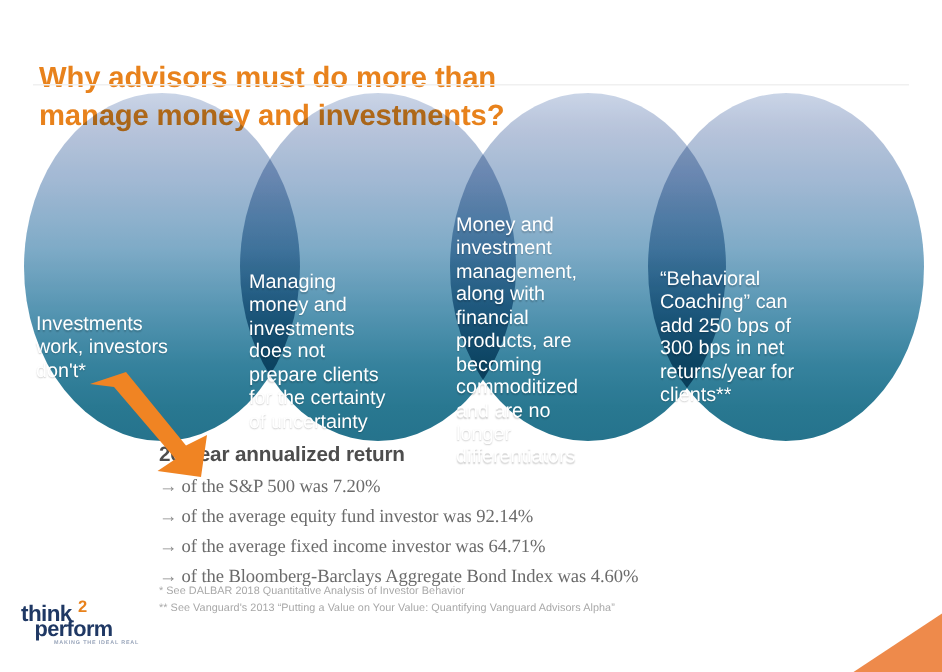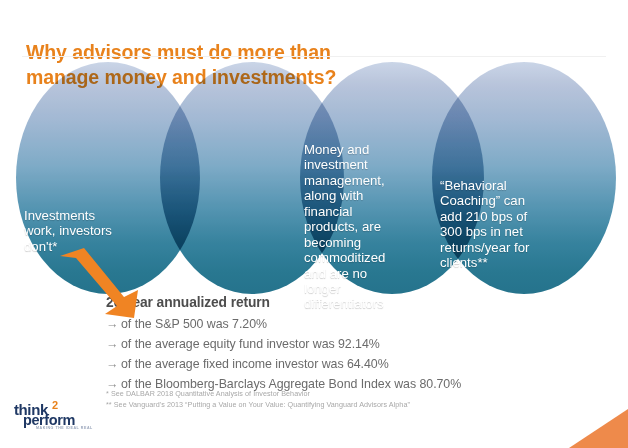--- a/index.html
+++ b/index.html
@@ -145,20 +145,21 @@
     padding: 0;
     list-style: none;
   }
 
   .returns-item {
     font-size: 12.4px;
     color: #6b6b6b;
     line-height: 1.61;
     white-space: nowrap;
     letter-spacing: -0.05px;
+    font-family: Liberation Serif, serif;
   }
 
   .arrow-glyph {
     display: inline-block;
     width: 15px;
     color: #8a8a8a;
     font-size: 12.4px;
   }
 
   
@@ -266,49 +267,56 @@
   <div class="ellipse-band">
     <div class="ellipse e1"></div>
     <div class="ellipse e2"></div>
     <div class="ellipse e3"></div>
     <div class="ellipse e4"></div>
   </div>
 
   <div class="ellipse-label l1">Investments
 work, investors
 don't*</div>
+  <div class="ellipse-label l2">Managing
+money and
+investments
+does not
+prepare clients
+for the certainty
+of uncertainty</div>
   <div class="ellipse-label l3">Money and
 investment
 management,
 along with
 financial
 products, are
 becoming
 commoditized
 and are no
 longer
 differentiators</div>
   <div class="ellipse-label l4">“Behavioral
 Coaching” can
-add 210 bps of
+add 250 bps of
 300 bps in net
 returns/year for
 clients**</div>
 
   <svg class="arrow" viewBox="0 0 86 70">
     <polygon points="2,8 26,0 66,49 80,42 76,70 47,66 59,58 18,10" fill="#F08423"></polygon>
   </svg>
 
   <div class="returns">
     <div class="returns-heading">20 year annualized return</div>
     <ul class="returns-list">
       <li class="returns-item"><span class="arrow-glyph">→</span><span>of the S&amp;P 500 was 7.20%</span></li>
       <li class="returns-item"><span class="arrow-glyph">→</span><span>of the average equity fund investor was 92.14%</span></li>
-      <li class="returns-item"><span class="arrow-glyph">→</span><span>of the average fixed income investor was 64.40%</span></li>
-      <li class="returns-item"><span class="arrow-glyph">→</span><span>of the Bloomberg-Barclays Aggregate  Bond Index was 80.70%</span></li>
+      <li class="returns-item"><span class="arrow-glyph">→</span><span>of the average fixed income investor was 64.71%</span></li>
+      <li class="returns-item"><span class="arrow-glyph">→</span><span>of the Bloomberg-Barclays Aggregate  Bond Index was 4.60%</span></li>
     </ul>
   </div>
 
   <div class="footnotes">
     <div class="footnote">* See DALBAR 2018 Quantitative  Analysis of Investor  Behavior</div>
     <div class="footnote">** See Vanguard's  2013 “Putting a Value on Your Value: Quantifying Vanguard  Advisors  Alpha”</div>
   </div>
 
   <div class="logo">
     <span class="logo-think">think</span>

